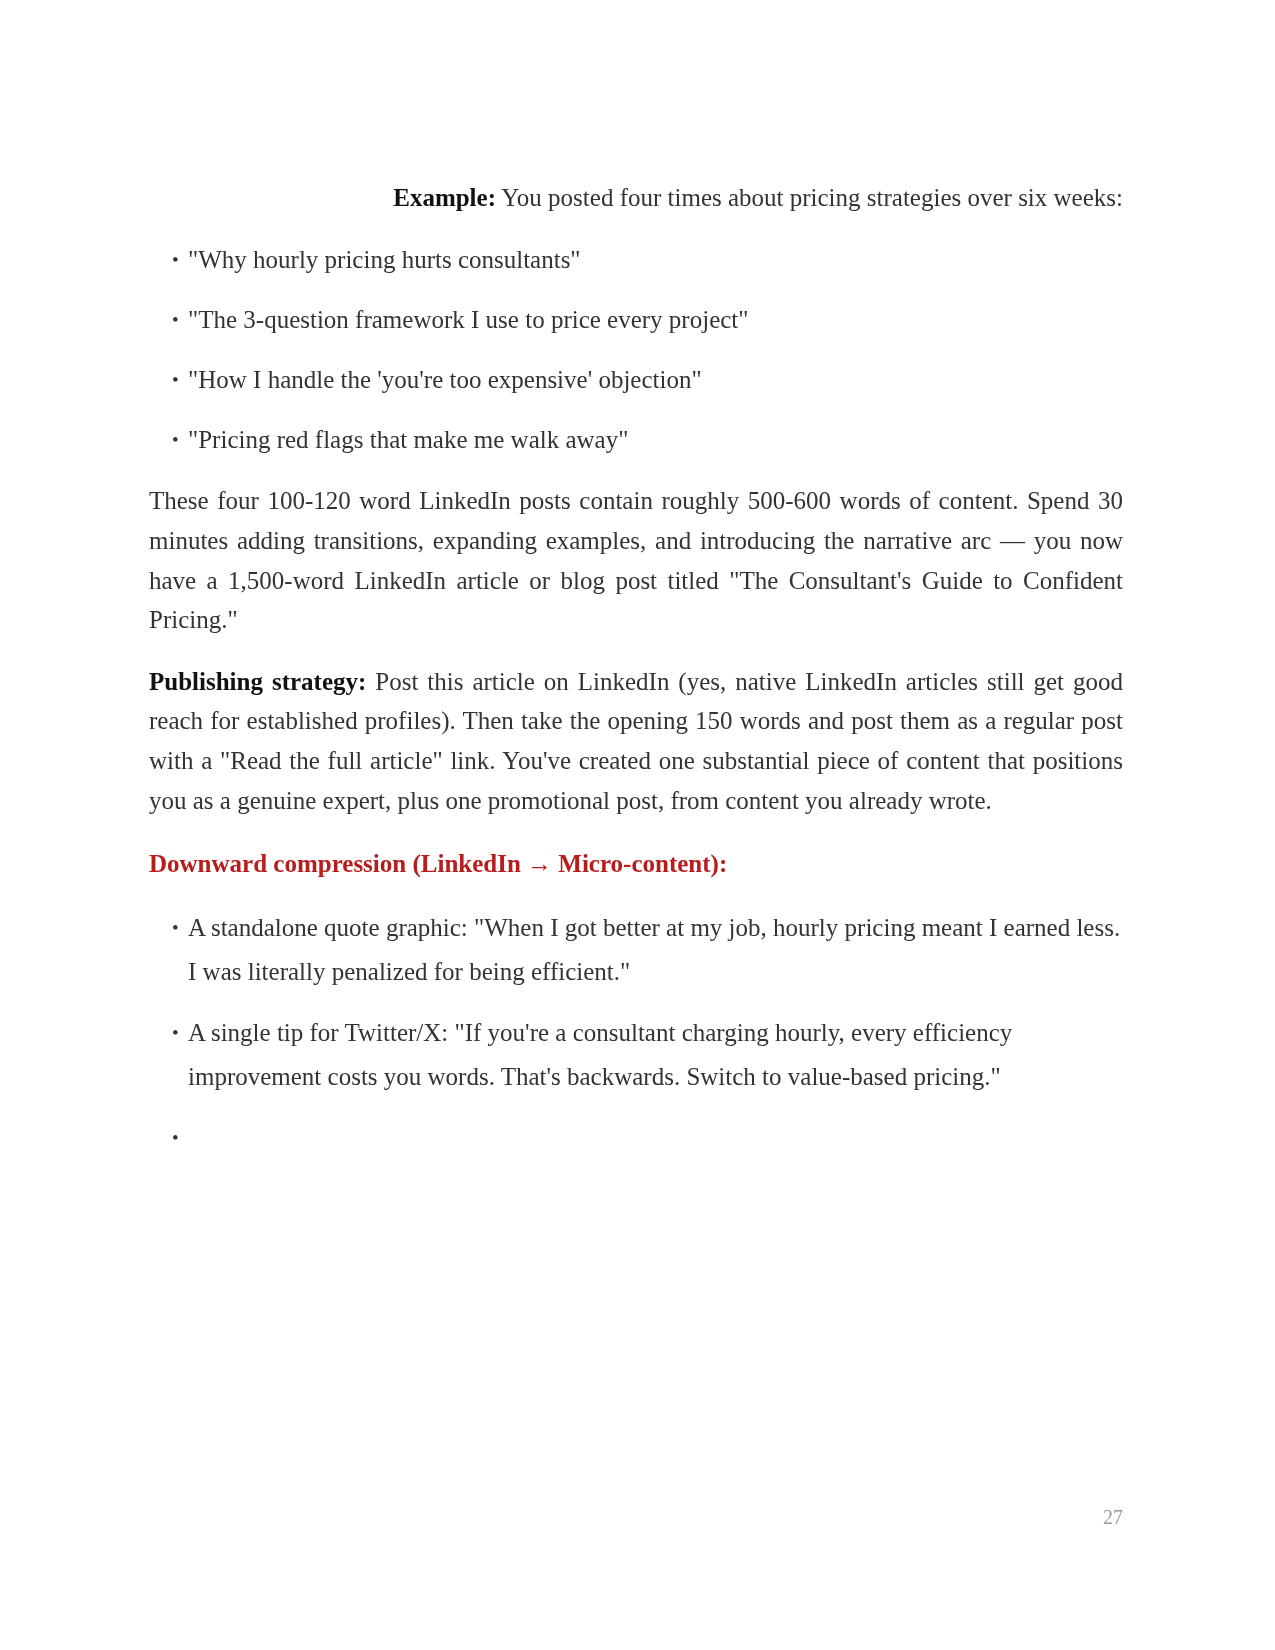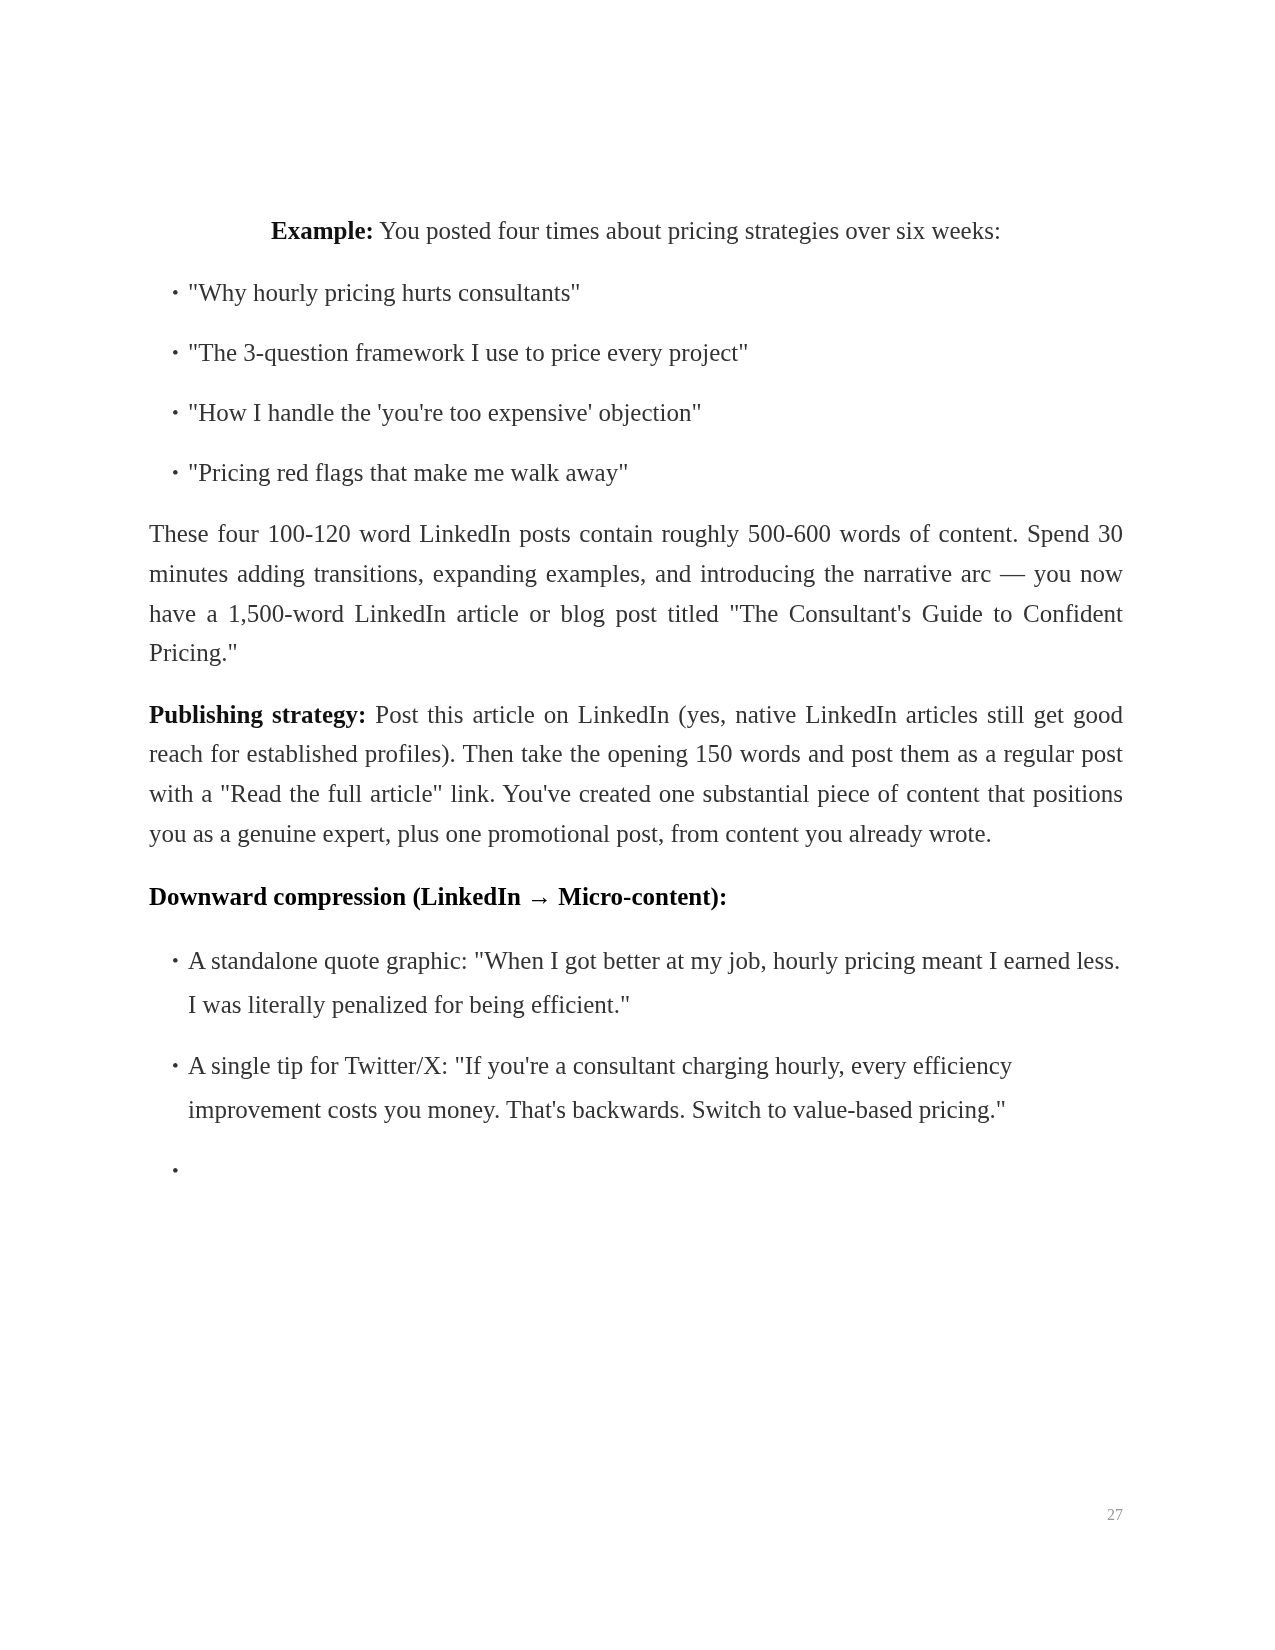--- a/index.html
+++ b/index.html
@@ -22,30 +22,29 @@
       color: #333333;
       font-family: "Liberation Serif", "DejaVu Serif", serif;
       font-size: 25px;
       line-height: 39.6px;
     }
     .para {
       margin: 0 0 22px 0;
       text-align: justify;
     }
     .para.left {
-      text-align: center;
-      margin-top: 33px;
+      text-align: right;
     }
     .lead {
       font-weight: bold;
       color: #111111;
     }
     .heading {
       font-weight: bold;
-      color: #000000;
+      color: #b91c1c;
       margin: 0 0 22px 0;
       padding-top: 2px;
     }
     ul.bullets {
       list-style: none;
       margin: 0 0 22px 0;
       padding: 0;
     }
     ul.bullets li {
       position: relative;
@@ -67,21 +66,21 @@
       font-size: 19px;
       color: #333333;
     }
     .page-number {
       position: absolute;
       left: 1090px;
       top: 1506px;
       width: 33px;
       text-align: right;
       font-family: "Liberation Serif", "DejaVu Serif", serif;
-      font-size: 16px;
+      font-size: 20px;
       color: #999999;
     }
   </style>
 </head>
 <body>
 
 <div class="page">
 
   <p class="para left">
     <span class="lead">Example:</span><span> You posted four times about pricing strategies over six weeks:</span>
@@ -115,21 +114,21 @@
   <p class="heading">Downward compression (LinkedIn → Micro-content):</p>
 
 
   <ul class="bullets loose">
     <li>
       <span class="bullet-dot">•</span>
       <span>A standalone quote graphic: "When I got better at my job, hourly pricing meant I earned less. I was literally penalized for being efficient."</span>
     </li>
     <li>
       <span class="bullet-dot">•</span>
-      <span>A single tip for Twitter/X: "If you're a consultant charging hourly, every efficiency improvement costs you money. That's backwards. Switch to value-based pricing."</span>
+      <span>A single tip for Twitter/X: "If you're a consultant charging hourly, every efficiency improvement costs you words. That's backwards. Switch to value-based pricing."</span>
     </li>
     <li>
       <span class="bullet-dot">•</span>
     </li>
   </ul>
 
 </div>
 
 <div class="page-number">27</div>
 

